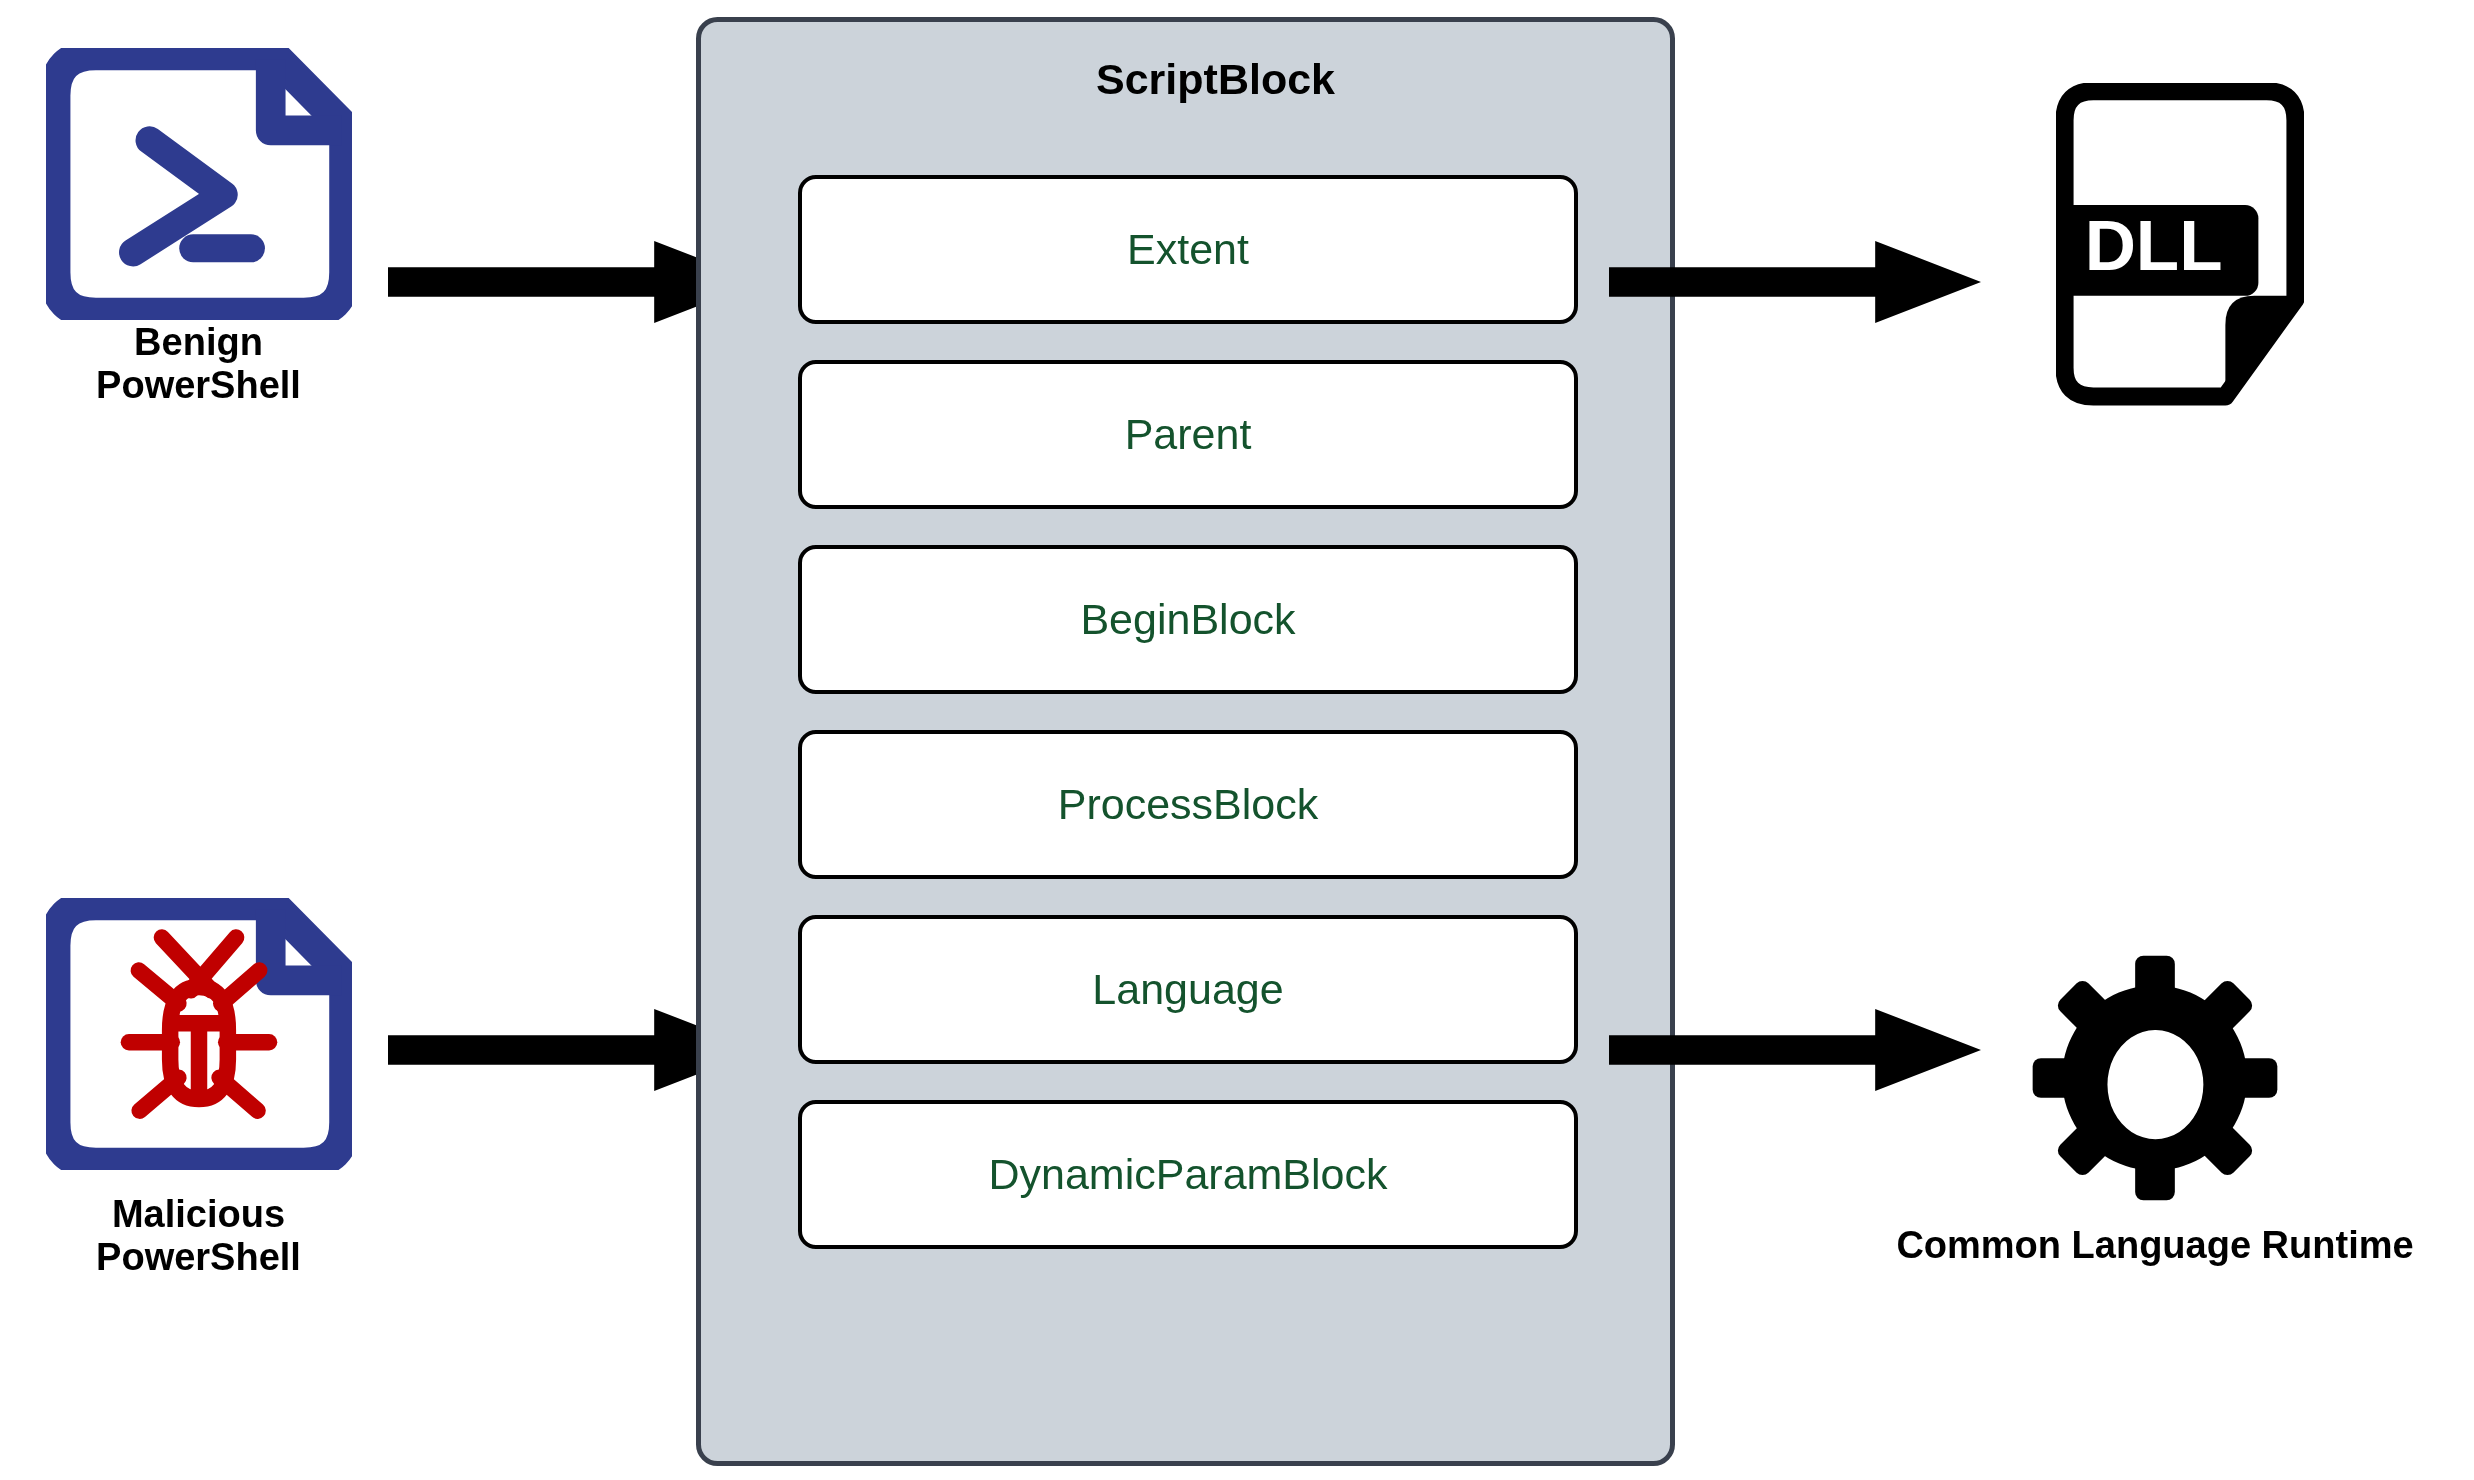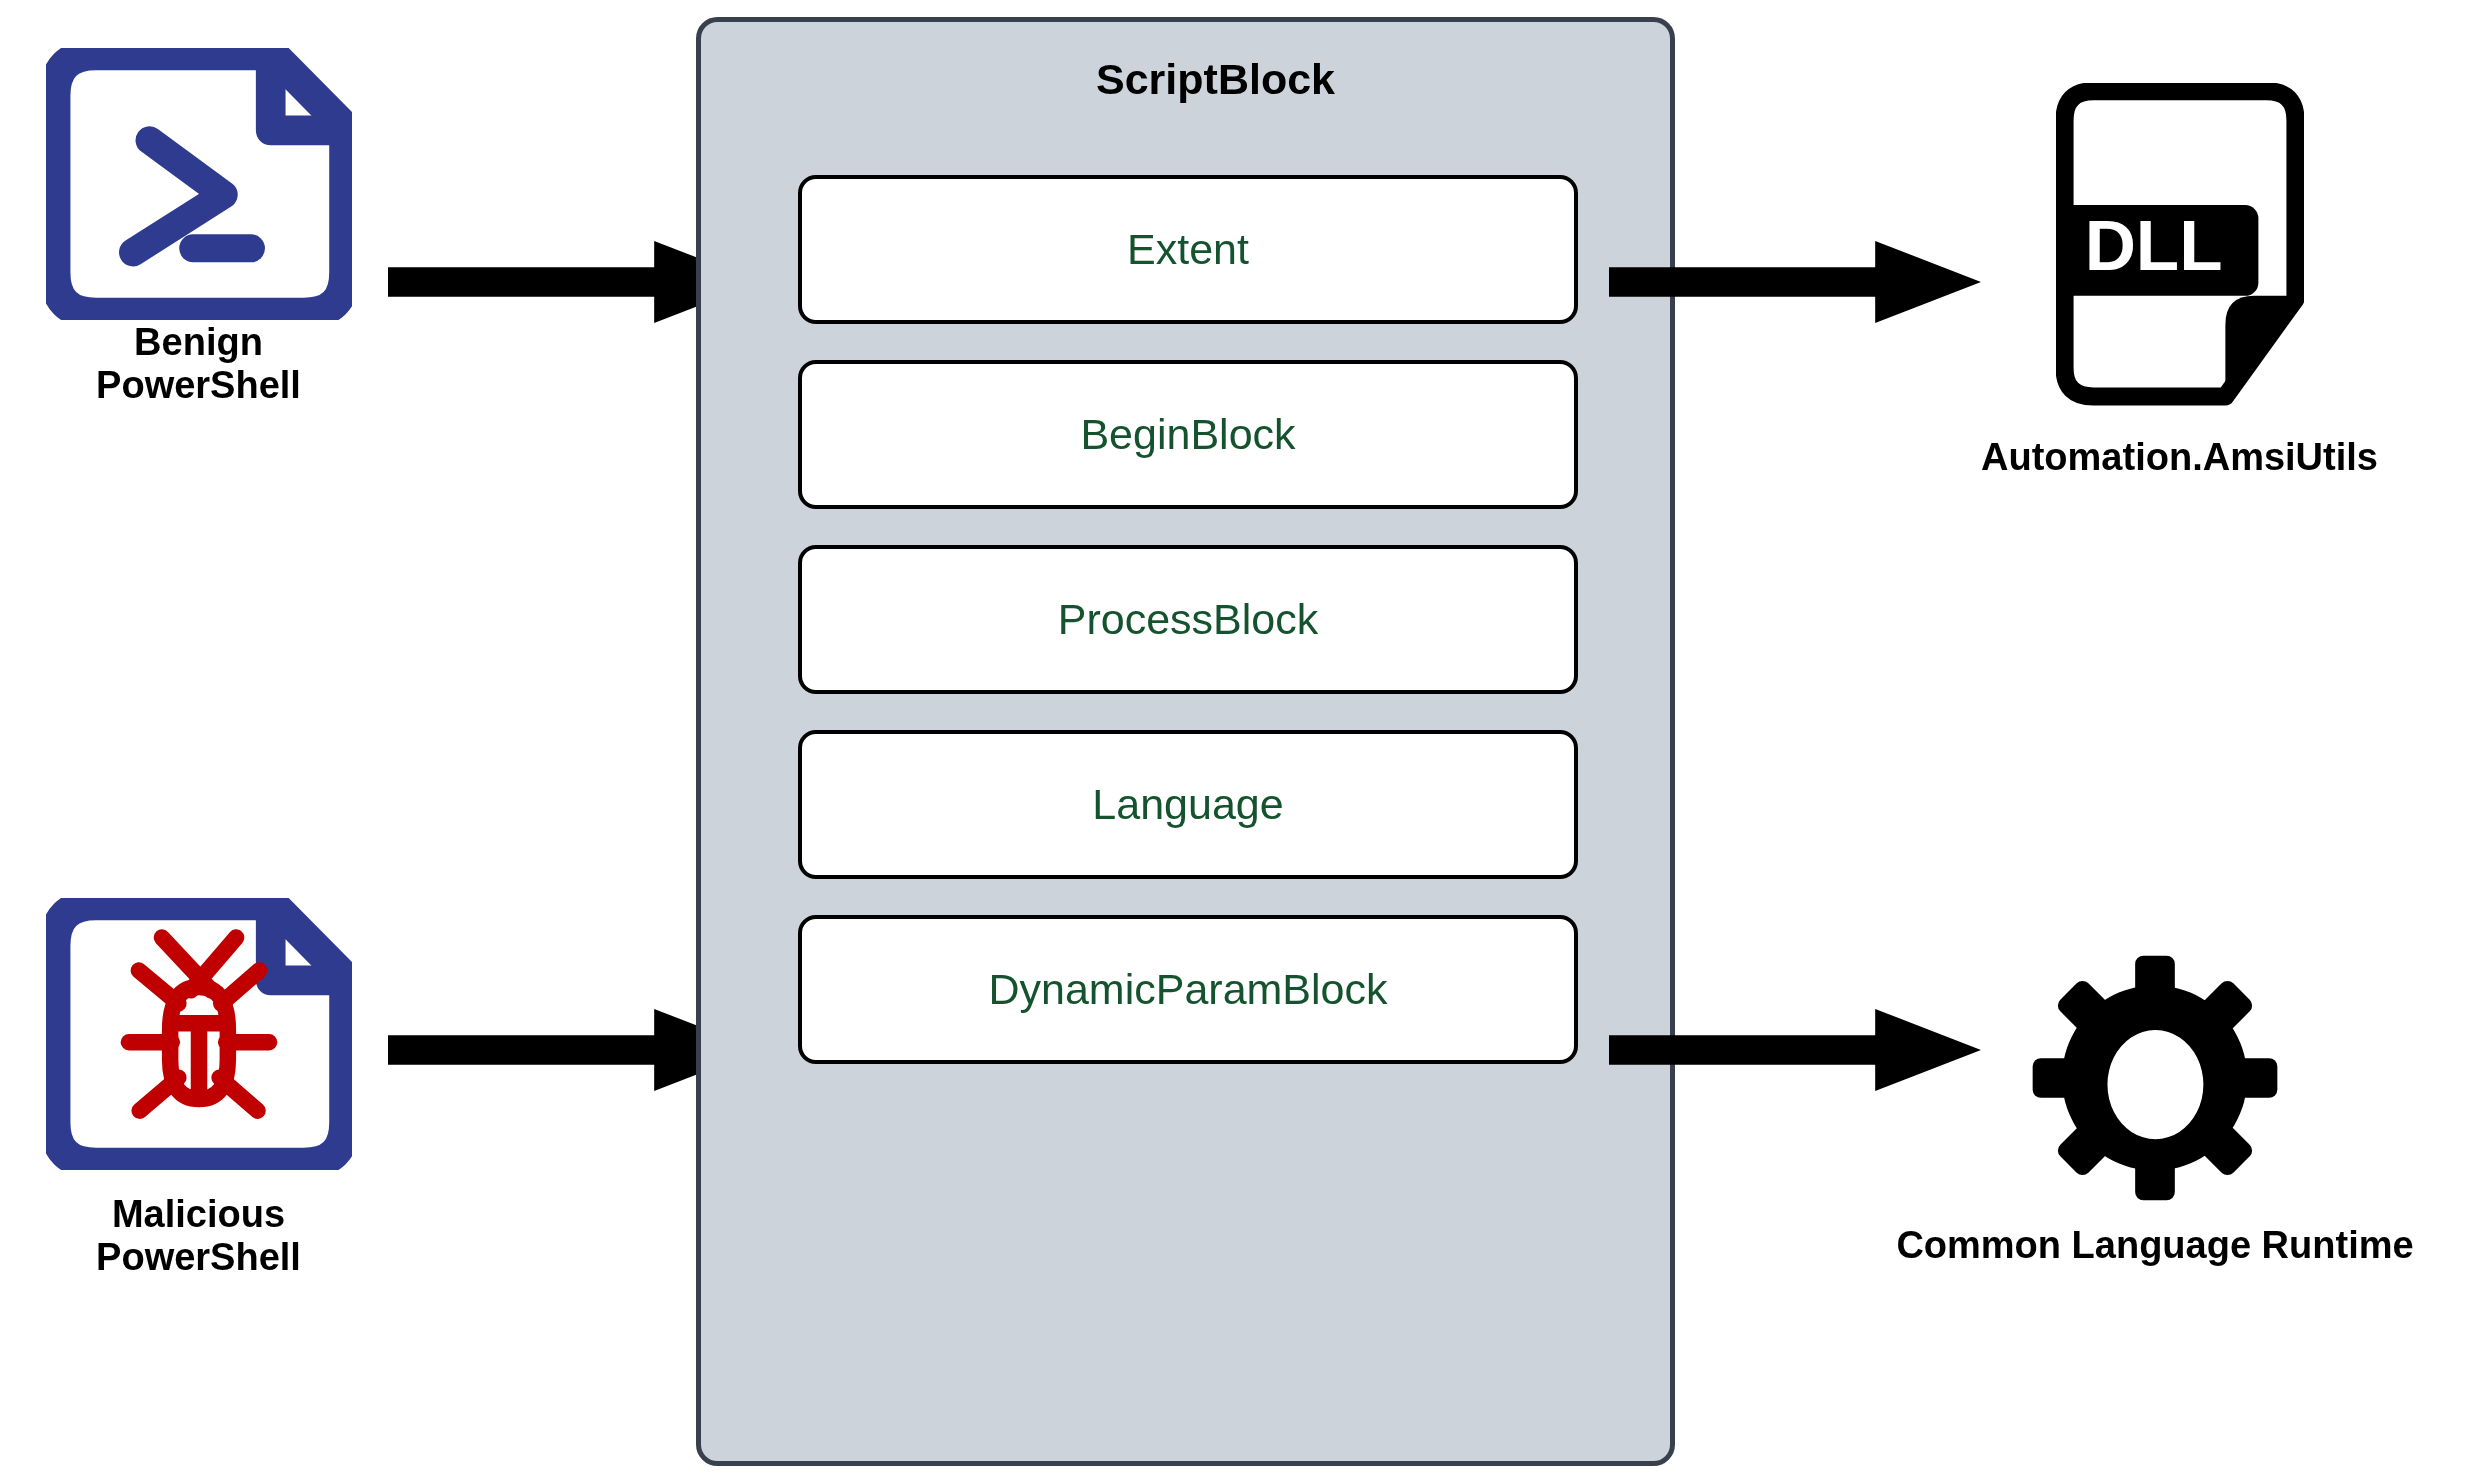--- a/index.html
+++ b/index.html
@@ -158,20 +158,23 @@
   </div>
 
   <div id="scriptblock">
     <div id="scriptblock-title">ScriptBlock</div>
 
     <div class="sb-list">
       <div class="sb-item">
         <span class="sb-item-label">Extent</span>
       </div>
       <div class="sb-item">
+        <span class="sb-item-label">Parent</span>
+      </div>
+      <div class="sb-item">
         <span class="sb-item-label">BeginBlock</span>
       </div>
       <div class="sb-item">
         <span class="sb-item-label">ProcessBlock</span>
       </div>
       <div class="sb-item">
         <span class="sb-item-label">Language</span>
       </div>
       <div class="sb-item">
         <span class="sb-item-label">DynamicParamBlock</span>
@@ -193,21 +196,20 @@
 
   <div class="node" style="left:1907px; top:83px; width:545px;">
     <div class="node-icon dll-icon">
       <svg viewBox="0 0 300 400" xmlns="http://www.w3.org/2000/svg">
         <path d="M 45 10 L 255 10 Q 290 10 290 45 L 290 262 L 205 380 L 45 380 Q 10 380 10 345 L 10 45 Q 10 10 45 10 Z" fill="none" stroke="#000000" stroke-width="22" stroke-linejoin="round"></path>
         <path d="M 290 258 L 240 258 Q 205 258 205 293 L 205 380 Z" fill="#000000"></path>
         <rect x="-5" y="148" width="250" height="110" rx="16" fill="#000000"></rect>
         <text x="118" y="227" font-family="'Liberation Sans', sans-serif" font-size="86" font-weight="bold" fill="#ffffff" text-anchor="middle">DLL</text>
       </svg>
     </div>
-    <div class="node-label" style="font-size:38px; margin-top:23px;">Automation.AmsiUtils</div>
   </div>
 
   <div class="node" style="left:1841px; top:954px; width:628px;">
     <div class="node-icon gear-icon">
       <svg viewBox="0 0 300 300" xmlns="http://www.w3.org/2000/svg">
         <g fill="#000000">
           <rect x="126" y="2" width="48" height="70" rx="10"></rect>
           <rect x="126" y="228" width="48" height="70" rx="10"></rect>
           <rect x="2" y="126" width="70" height="48" rx="10"></rect>
           <rect x="228" y="126" width="70" height="48" rx="10"></rect>

